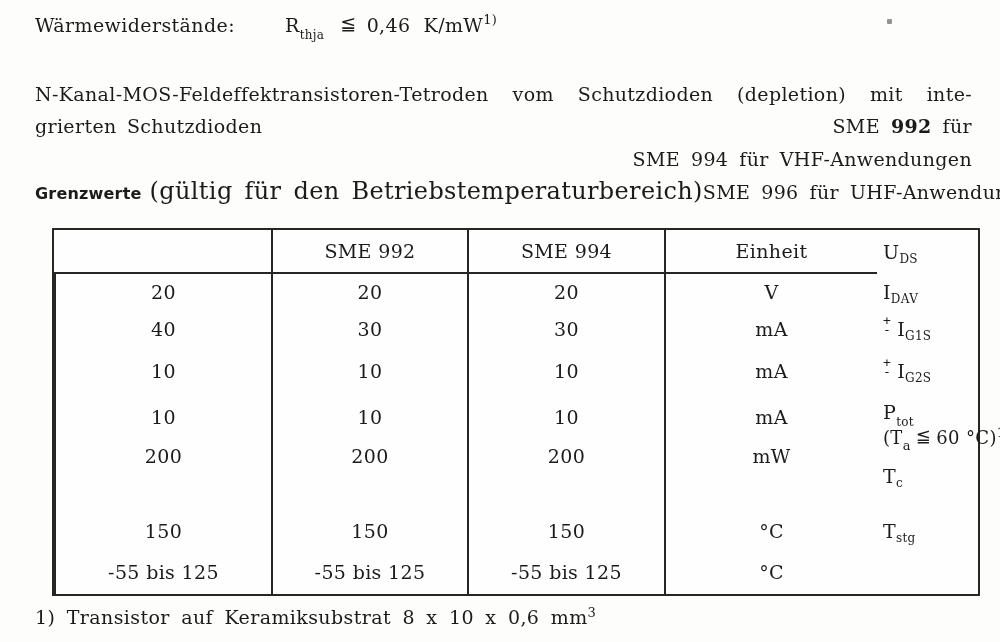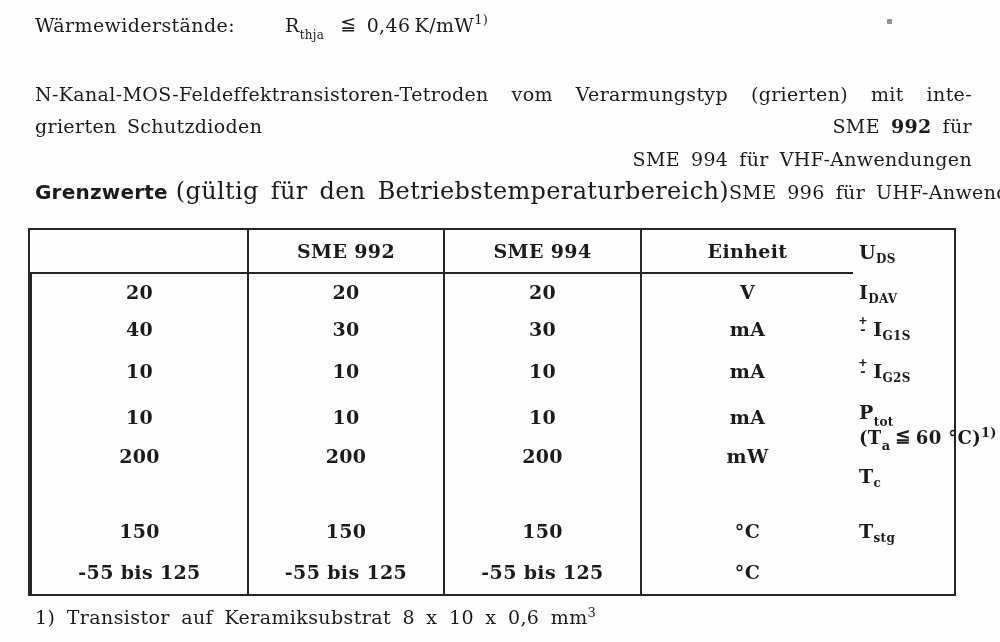--- a/index.html
+++ b/index.html
@@ -15,42 +15,42 @@
   .page { position:absolute; inset:0; }
 
   
   .thermal-line { position:absolute; left:35px; top:14px; font-size:19px; letter-spacing:.4px; white-space:nowrap; }
   .thermal-formula { margin-left:50px; }
   sub.sb { font-size:12px; vertical-align:baseline; position:relative; top:7px; letter-spacing:.3px; }
   sup.sp { font-size:13px; vertical-align:baseline; position:relative; top:-8px; letter-spacing:.2px; }
   .rel-raised { position:relative; top:-2px; }
   .f-rel { margin:0 10px 0 16px; }
   .f-val { margin-right:4px; }
-  .f-unit { }
+  .f-unit { margin-left:9px; }
 
   
   .p-line { position:absolute; left:35px; width:937px; font-size:19px; letter-spacing:.35px; word-spacing:4px; white-space:nowrap; }
   .p-line1 { top:83px; text-align:justify; text-align-last:justify; white-space:normal; }
   .p-line2 { top:115px; display:flex; justify-content:space-between; align-items:flex-start; }
   .p-line3 { top:148px; text-align:right; }
   .p-line4 { top:177px; display:flex; justify-content:space-between; align-items:baseline; }
   .variant { display:inline-flex; gap:11px; white-space:nowrap; }
   .variant-992 .vnum { font-weight:bold; }
-  .gz-title { font-family:"DejaVu Sans", sans-serif; font-weight:bold; font-size:20px; letter-spacing:.2px; }
+  .gz-title { font-family:"DejaVu Sans", sans-serif; font-weight:bold; font-size:16px; letter-spacing:.2px; }
   .gz-sub { font-size:24px; margin-left:8px; }
 
   
   .limits-table {
-    position:absolute; left:28px; top:228px;
+    position:absolute; left:52px; top:228px;
     display:grid;
     grid-template-columns:217px 196px 197px 213px 101px;
     grid-template-rows:44px 36px 38px 46px 46px 72px 38px 44px;
     border:2px solid #262626;
     background:#fefefe;
-    font-size:19px; letter-spacing:.35px;font-weight:bold;
+    font-size:19px; letter-spacing:.35px;
   }
   .cell { display:flex; align-items:center; }
   .cell.bl { border-left:2px solid #262626; }
   .cell.th { justify-content:center; border-bottom:2px solid #262626; }
   .cell.val, .cell.unit { justify-content:center; }
   .cell.lbl { justify-content:flex-start; padding-left:6px; }
   .cell.vtop { align-items:flex-start; padding-top:5px; }
   .pm { display:inline-flex; flex-direction:column; font-size:13px; line-height:9px; margin-right:6px; position:relative; top:-4px; font-family:"DejaVu Sans Mono", monospace; }
   .lbl2 { display:flex; flex-direction:column; gap:4px; padding-top:2px; }
   .cond { font-size:18px; white-space:nowrap; }
@@ -69,21 +69,21 @@
 <body>
 
 <div class="page">
 
   <div class="speck"></div>
 
   <div class="thermal-line">
     <span>Wärmewiderstände:</span><span class="thermal-formula"><span>R</span><sub class="sb">thja</sub><span class="f-rel rel-raised">≦</span><span class="f-val">0,46</span><span class="f-unit">K/mW</span><sup class="sp">1)</sup></span>
   </div>
 
-  <div class="p-line p-line1">N-Kanal-MOS-Feldeffektransistoren-Tetroden vom Verarmungstyp (grierten) mit inte-</div>
+  <div class="p-line p-line1">N-Kanal-MOS-Feldeffektransistoren-Tetroden vom Schutzdioden (depletion) mit inte-</div>
 
   <div class="p-line p-line2">
     <span>grierten Schutzdioden</span>
     <span class="variant variant-992">
       <span>SME</span>
       <span class="vnum">992</span>
       <span>für</span>
     </span>
   </div>
 

